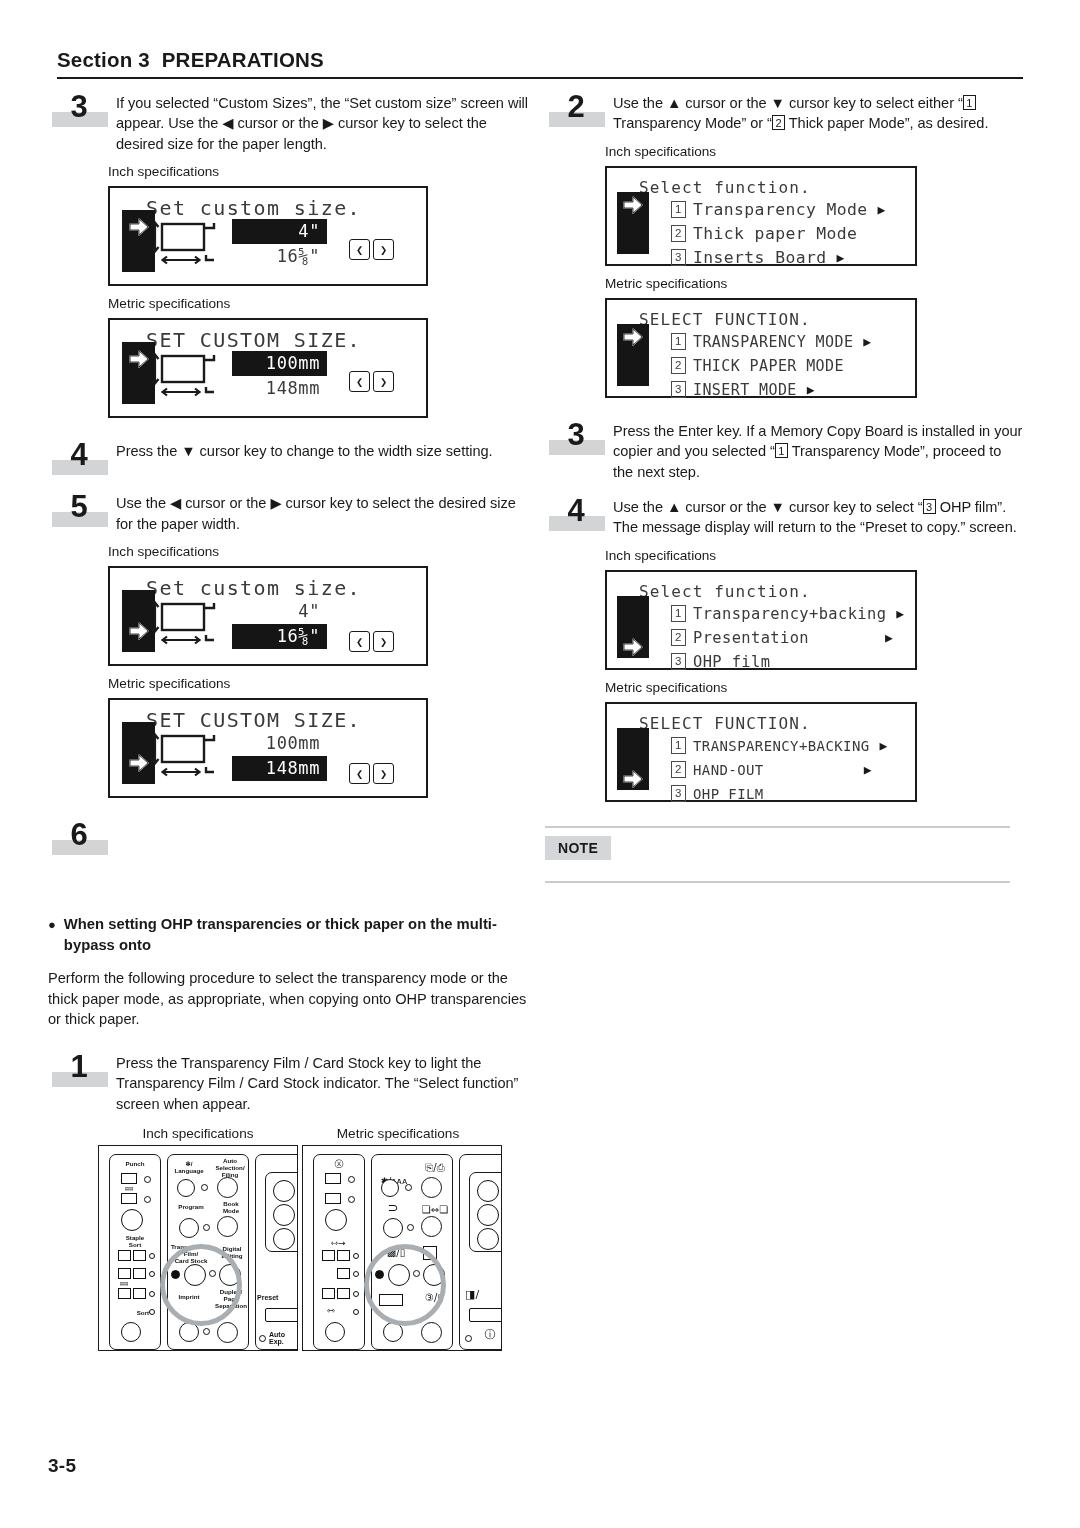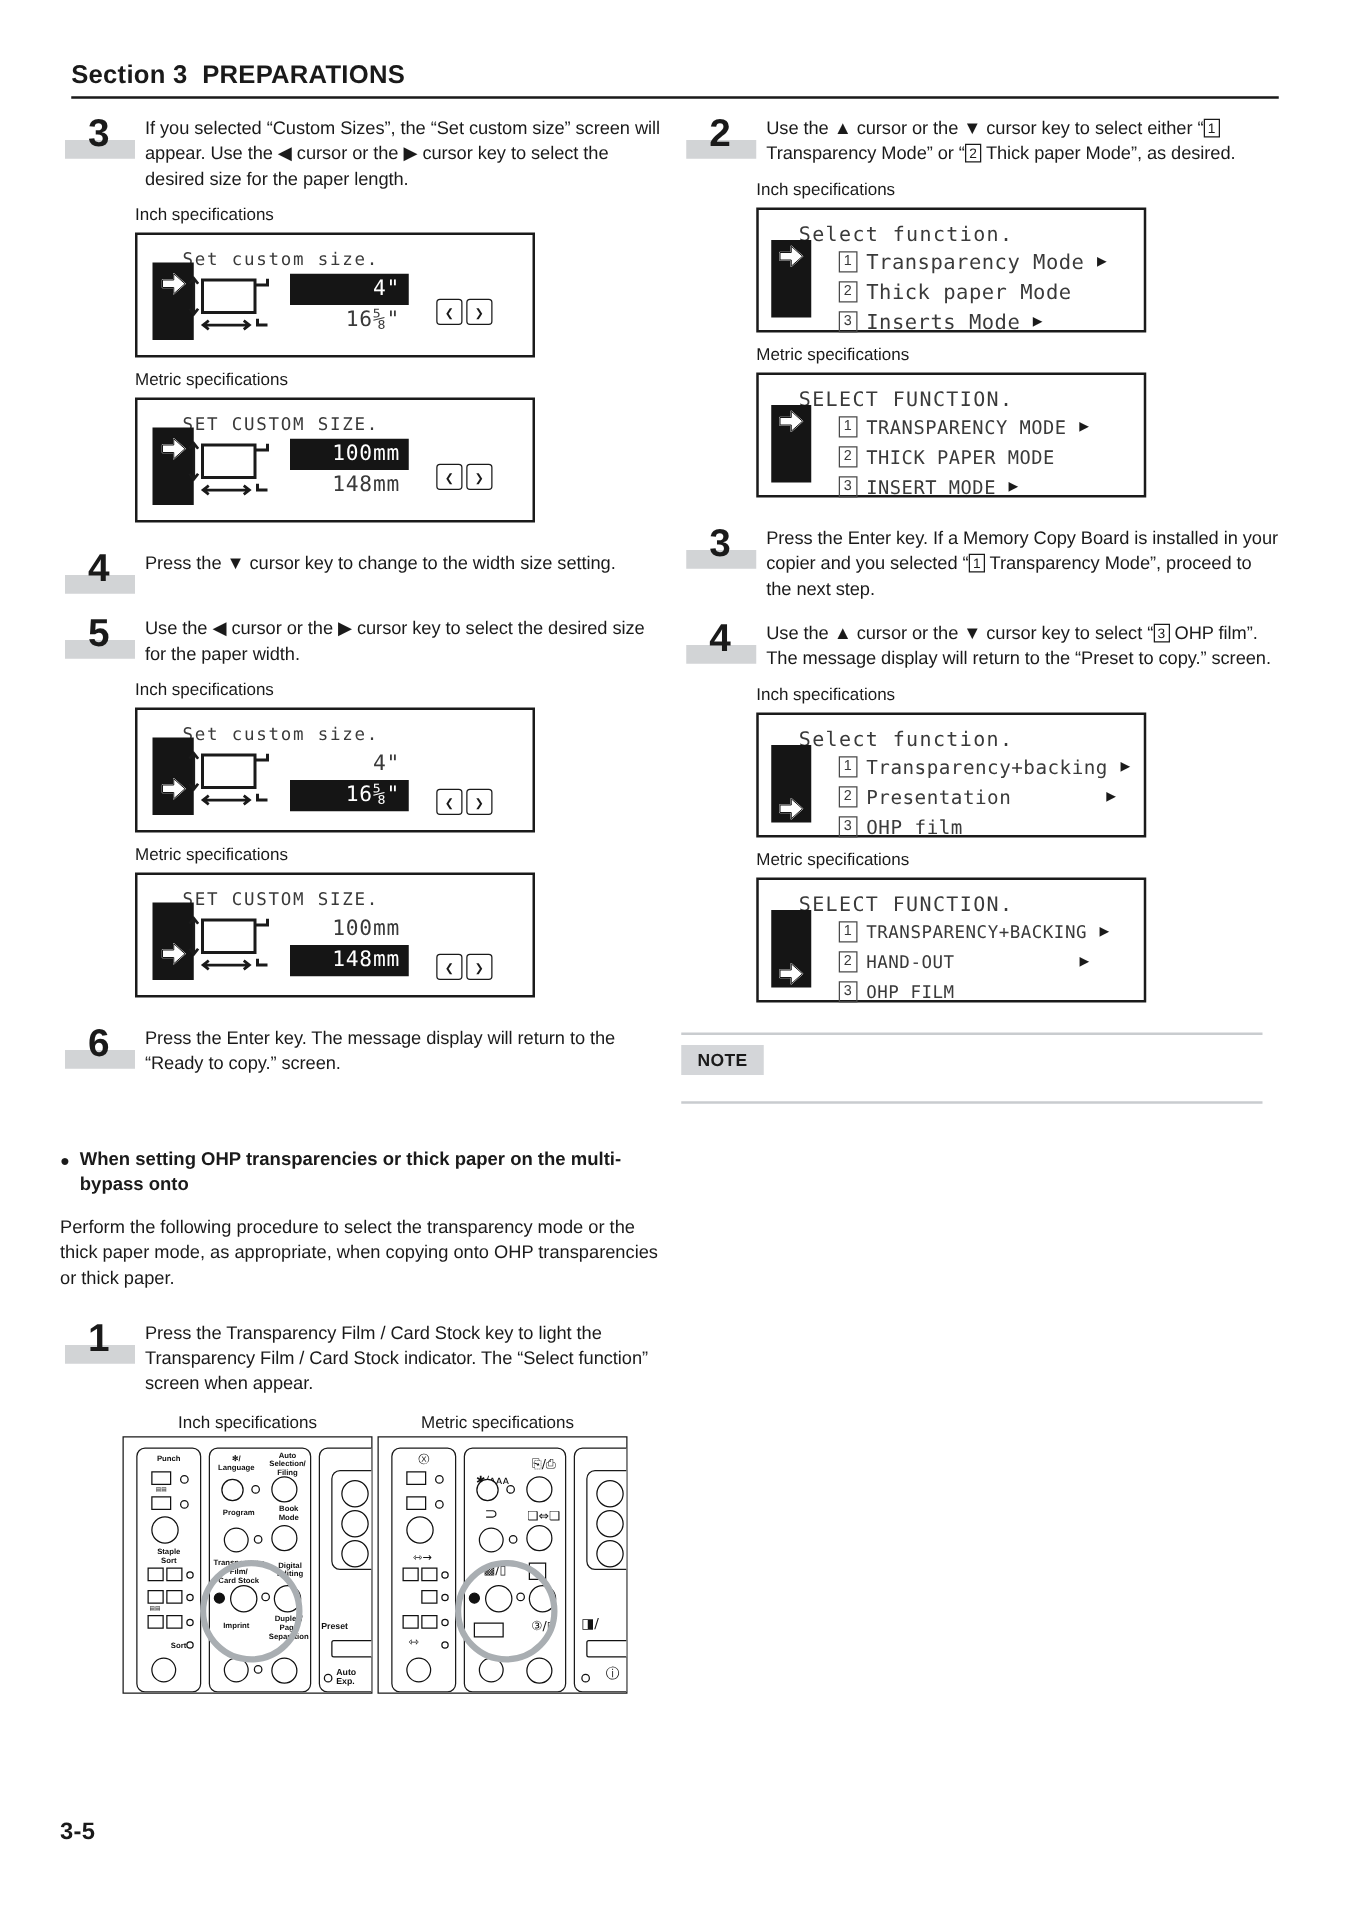--- a/index.html
+++ b/index.html
@@ -61,21 +61,21 @@
   }
 
   
   .lcd {
     border:2.1px solid #1a1a1a; background:#fff;
     margin-left:60px; position:relative;
     font-family:"DejaVu Sans Mono", monospace;
   }
   .lcd-inner { position:relative; padding:10px 14px 12px 14px; }
   .lcd-title {
-    font-size:14px; letter-spacing:1.4px; color:#3a3a3a;
+    font-size:20px; letter-spacing:1.4px; color:#3a3a3a;
     line-height:21px; padding-left:22px; white-space:pre;
   }
   
   .cbar {
     position:absolute; width:33px; background:#151515;
   }
   .cbar .arw {
     position:absolute; left:50%; transform:translateX(-50%);
     width:22px; height:20px;
   }
@@ -345,21 +345,20 @@
           </div>
         </div>
       </div>
     </div>
 
     <div class="step" style="margin-top:22px;">
       <div class="step-num">
         <div class="bar"></div>
         <div class="dg">6</div>
       </div>
-      <div class="step-text">Press the Enter key. The message display will return to the “Ready to copy.” screen.</div>
     </div>
 
     <div class="bullet-head" style="margin-top:56px;">
       <span class="dot">●</span>
       <span>When setting OHP transparencies or thick paper on the multi-bypass onto</span>
     </div>
     <div class="para">Perform the following procedure to select the transparency mode or the thick paper mode, as appropriate, when copying onto OHP transparencies or thick paper.</div>
 
     <div class="step" style="margin-top:22px;">
       <div class="step-num">
@@ -519,21 +518,21 @@
         </div>
         <div class="lcd-title" style="padding-left:20px;font-size:16px;letter-spacing:1.1px;">Select function.</div>
         <div class="menu" style="margin-left:52px;margin-top:0px;">
           <div class="menu-row">
             <span class="idx">1</span><span class="lbl">Transparency Mode</span><span class="tri">▶</span>
           </div>
           <div class="menu-row">
             <span class="idx">2</span><span class="lbl">Thick paper Mode</span><span class="tri off">▶</span>
           </div>
           <div class="menu-row">
-            <span class="idx">3</span><span class="lbl">Inserts Mode</span><span class="tri" style="margin-left:10px;">▶</span>
+            <span class="idx">3</span><span class="lbl">Inserts Board</span><span class="tri" style="margin-left:10px;">▶</span>
           </div>
         </div>
       </div>
     </div>
 
     <div class="spec-cap">Metric specifications</div>
 
     <div class="lcd" style="width:312px;height:100px;">
       <div class="lcd-inner" style="padding:9px 10px 10px 12px;">
         <div class="cbar" style="left:10px;top:24px;width:32px;height:62px;">

